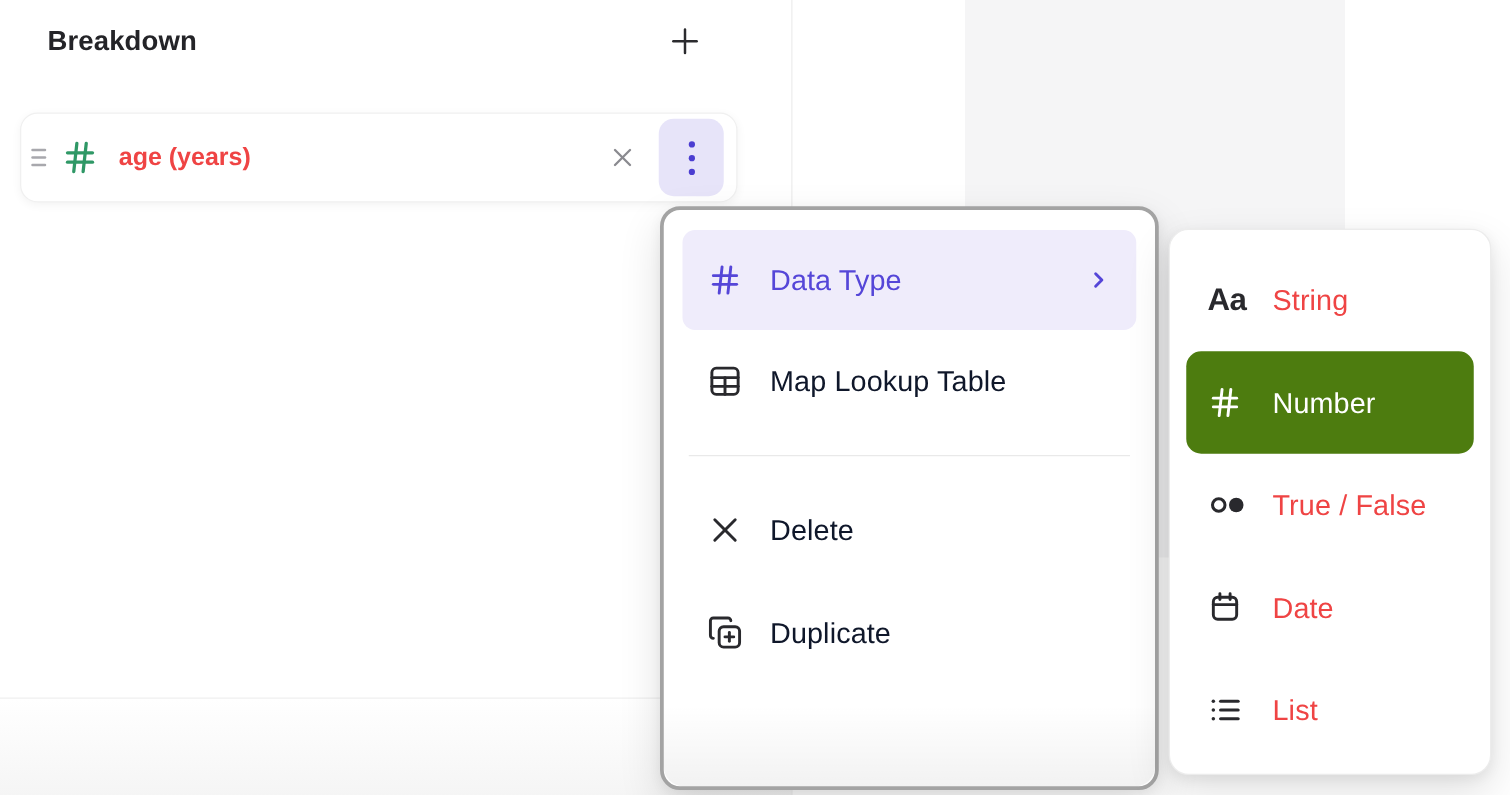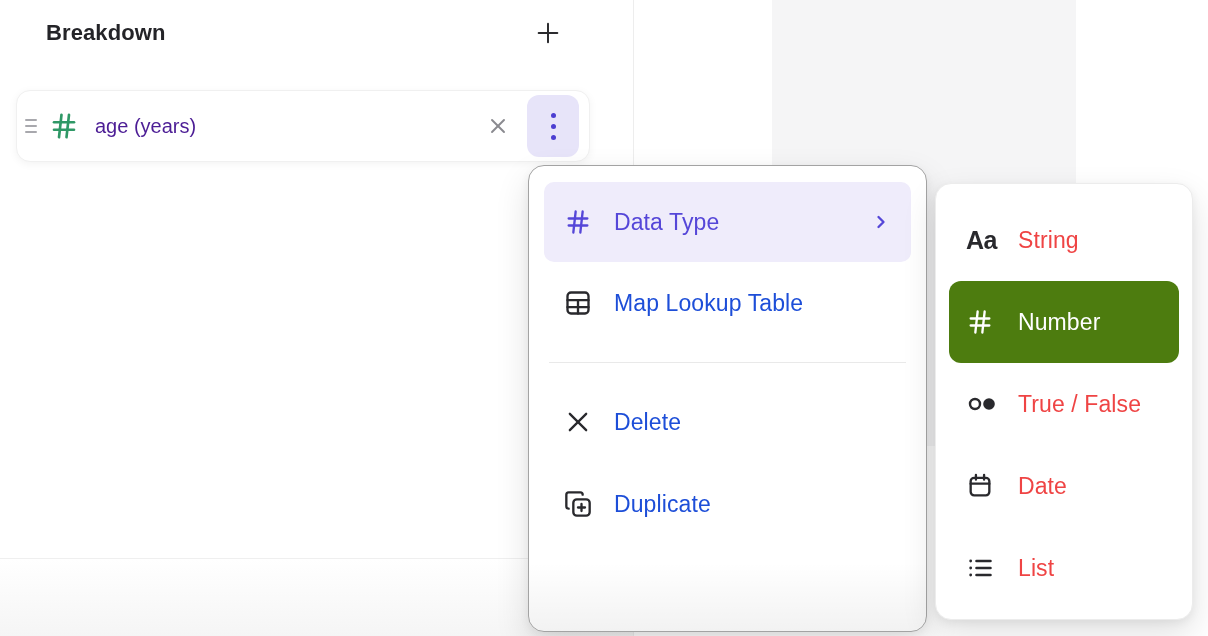--- a/index.html
+++ b/index.html
@@ -1,54 +1,54 @@
 <!DOCTYPE html>
 <html><head>
 <meta charset="utf-8">
 <style>
   html,body{margin:0;padding:0;background:#fff;}
   .stage{position:relative;width:1208px;height:636px;background:#ffffff;overflow:hidden;
          font-family:"Liberation Sans", sans-serif;color:#242428;}
 
   
   .panel-header{position:absolute;left:38px;top:16px;width:560px;height:36px;}
-  .panel-title{font-size:22px;font-weight:700;color:#242428;letter-spacing:.1px;line-height:34px;margin-left:8px;}
+  .panel-title{font-size:22px;font-weight:700;color:#242428;letter-spacing:.1px;line-height:34px;}
   .add-btn{position:absolute;left:493px;top:0;width:34px;height:34px;border:none;background:transparent;
            cursor:pointer;display:flex;align-items:center;justify-content:center;padding:0;}
 
   .field-card{position:absolute;left:16px;top:90px;width:574px;height:72px;background:#fff;
               border:1px solid #f0f0f0;border-radius:14px;box-shadow:0 2px 8px rgba(0,0,0,.05);
               display:flex;align-items:center;box-sizing:border-box;padding:0 10px 0 8px;}
   .drag-handle{width:16px;display:flex;flex-direction:column;gap:4px;align-items:flex-start;margin-right:8px;cursor:grab;}
   .drag-handle span{display:block;width:12px;height:2px;background:#a8a8ad;border-radius:1px;}
   .type-hash{width:30px;height:30px;color:#2F9866;margin-right:16px;flex:0 0 auto;}
-  .field-name{font-size:20px;font-weight:400;color:#4c1d95;flex:1 1 auto;}
+  .field-name{font-size:20px;font-weight:700;color:#ef4444;flex:1 1 auto;}
   .remove-btn{width:34px;height:34px;border:none;background:transparent;color:#8a8a8f;cursor:pointer;
               display:flex;align-items:center;justify-content:center;padding:0;margin-right:12px;}
   .kebab-btn{width:52px;height:62px;border:none;background:#E7E4F9;border-radius:12px;cursor:pointer;
              display:flex;flex-direction:column;align-items:center;justify-content:center;gap:6px;}
   .kebab-btn i{display:block;width:5px;height:5px;border-radius:50%;background:#4B3DD1;}
 
   .v-divider{position:absolute;left:633px;top:0;width:1px;height:636px;background:#ededed;}
   .left-footer{position:absolute;left:0;top:558px;width:633px;height:78px;border-top:1px solid #efefef;
                background:linear-gradient(180deg,#ffffff 0%,#f5f5f5 100%);}
   .gray-block{position:absolute;left:772px;top:0;width:304px;height:446px;background:#F5F5F6;}
 
   
   .menu{position:absolute;left:528px;top:165px;width:399px;height:467px;background:#fff;
-        border:1px solid #a3a3a3;border-radius:16px;box-shadow:0 14px 34px rgba(0,0,0,.12),0 3px 10px rgba(0,0,0,.06);
+        border:3px solid #a3a3a3;border-radius:16px;box-shadow:0 14px 34px rgba(0,0,0,.12),0 3px 10px rgba(0,0,0,.06);
         box-sizing:border-box;padding:16px 15px 0 15px;z-index:5;}
   .menu-fade{position:absolute;left:0;right:0;top:396px;bottom:0;border-radius:0 0 16px 16px;
              background:linear-gradient(180deg,rgba(0,0,0,0) 0%,rgba(0,0,0,.05) 100%);pointer-events:none;}
   .menu-item{position:relative;display:flex;align-items:center;height:82px;padding:0 20px;gap:22px;
              border-radius:10px;cursor:pointer;}
   .menu-item.active{height:80px;background:#EFECFB;}
   .mi-icon{width:28px;height:28px;flex:0 0 auto;color:#29292d;}
   .mi-icon.accent{color:#5546D8;}
-  .mi-label{font-size:23px;color:#1d4ed8;letter-spacing:.1px;}
+  .mi-label{font-size:23px;color:#0f172a;letter-spacing:.1px;}
   .menu-item.active .mi-label{color:#5546D8;}
   .mi-chevron{margin-left:auto;width:20px;height:20px;color:#5546D8;}
   .menu-divider{height:1px;background:#e9e9e9;margin:18px 5px;}
 
   
   .submenu{position:absolute;left:935px;top:183px;width:258px;height:437px;background:#fff;
            border:1px solid #ececec;border-radius:16px;box-shadow:0 14px 34px rgba(0,0,0,.12),0 3px 10px rgba(0,0,0,.06);
            box-sizing:border-box;padding:15px 13px 0 13px;z-index:6;}
   .sub-item{display:flex;align-items:center;height:82px;padding:0 17px;gap:18px;border-radius:12px;cursor:pointer;}
   .sub-item.selected{background:#4d7c0f;}

